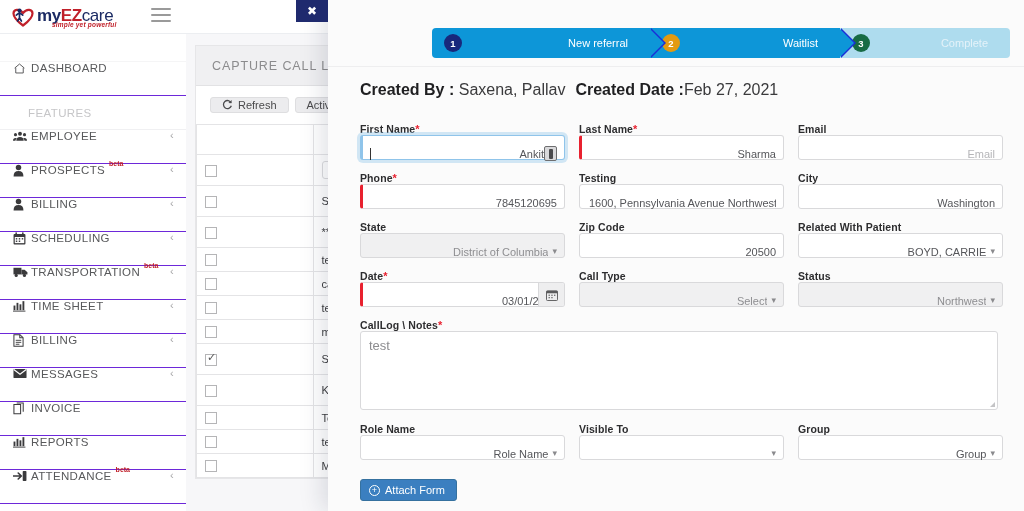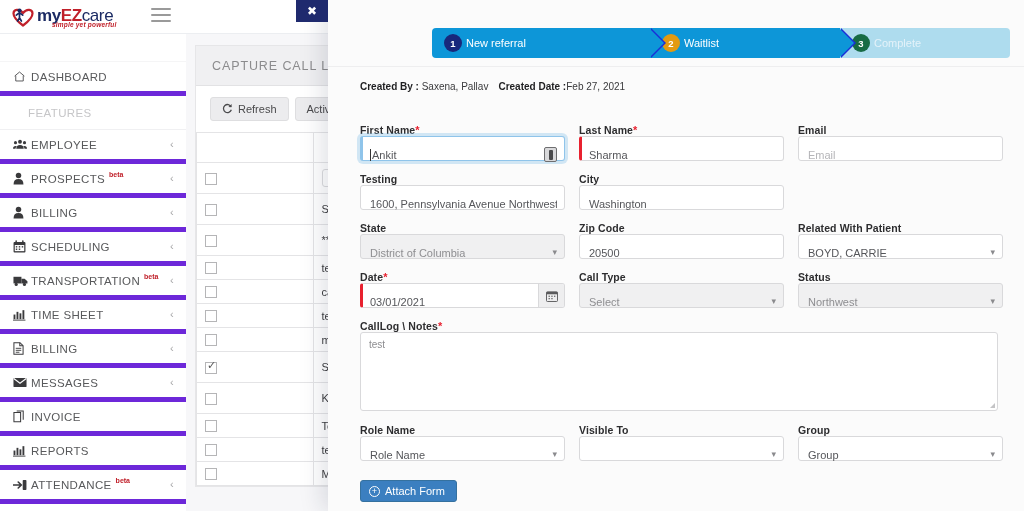--- a/index.html
+++ b/index.html
@@ -39,22 +39,22 @@
     cursor: pointer;
   }
   .hamburger span { display: block; height: 2px; background: #9a9a9a; border-radius: 1px; }
 
   
   .sidebar {
     position: absolute; left: 0; top: 34px; width: 186px; height: 477px;
     background: #ffffff; z-index: 2; overflow: hidden;
   }
   .side-item {
-    position: relative; height: 34px; display: flex; align-items: center;
-    padding: 0 12px 0 13px; border-bottom: 5px solid #6d28d9;
+    position: relative; height: 34px; display: flex; align-items: flex-start;
+    padding: 0 12px 0 13px; border-bottom: 1px solid #6d28d9;
     color: #58595b; font-size: 11.5px; letter-spacing: 0.35px; cursor: pointer;
     background: #ffffff;
   }
   .side-item .si-ico {
     width: 18px; flex: none; display: flex; align-items: center; justify-content: flex-start;
     color: #4a4a4c; font-size: 12px; line-height: 1;
   }
   .side-item .si-label { white-space: nowrap; }
   .side-item .si-beta {
     font-size: 7px; color: #c0202a; font-weight: bold; margin-left: 4px;
@@ -79,21 +79,21 @@
     position: absolute; left: 9px; top: 11px; width: 700px;
     background: #ffffff; border: 1px solid #e6e6e8;
   }
   .panel-head {
     height: 40px; background: #f0f0f2; border-bottom: 1px solid #e2e2e4;
     display: flex; align-items: center; padding-left: 16px;
     color: #8b8b8d; font-size: 12.5px; letter-spacing: 0.9px;
   }
   .panel-tools { padding: 11px 0 11px 14px; display: flex; gap: 6px; }
   .btn-tool {
-    height: 24px; padding: 0 11px; background: #ececee; border: 1px solid #dedee0;
+    height: 16px; padding: 0 11px; background: #ececee; border: 1px solid #dedee0;
     border-radius: 3px; font-size: 11px; color: #4a4a4c;
     display: flex; align-items: center; gap: 5px; cursor: pointer;
   }
   table.calllist { border-collapse: collapse; width: 700px; table-layout: fixed; }
   table.calllist th, table.calllist td {
     border: 1px solid #e4e4e6; font-size: 11px; color: #3d3d3f;
     padding: 0 8px; height: 24px; text-align: left; vertical-align: middle;
   }
   table.calllist th { font-weight: bold; text-align: center; height: 30px; }
   td.cb-cell, th.cb-cell { width: 34px; text-align: center; padding: 0; }
@@ -152,46 +152,46 @@
     z-index: 2;
   }
   .step-num {
     width: 18px; height: 18px; border-radius: 50%; flex: none;
     display: flex; align-items: center; justify-content: center;
     font-size: 9.5px; font-weight: bold; color: #ffffff; margin-right: 4px;
   }
   .step.s1 .step-num { background: #18287c; }
   .step.s2 .step-num { background: #e39a10; }
   .step.s3 .step-num { background: #176b44; }
-  .step-label { flex: 1; text-align: left; padding-right: 22px; white-space: nowrap; }
+  .step-label { flex: 1; text-align: right; padding-right: 22px; white-space: nowrap; }
   .step.s3 .step-label { color: #e4f2f9; }
 
   .modal-body {
     position: absolute; left: 0; top: 66px; width: 696px; height: 445px;
     background: #fbfbfb; border-top: 1px solid #eeeeef;
     padding: 14px 26px 0 32px;
   }
   .created-line {
-    font-size: 10px; color: #3a3a3c; margin: 0 0 32px 0;
+    font-size: 16px; color: #3a3a3c; margin: 0 0 24px 0;
   }
   .created-line b { font-weight: bold; color: #1f1f21; }
   .created-line .gap { display: inline-block; width: 10px; }
 
   .frow { display: flex; gap: 14px; margin-bottom: 12px; }
   .fcol { width: 205px; flex: none; position: relative; }
   .flabel {
     font-size: 10.5px; font-weight: bold; color: #2d2d2f;
     letter-spacing: 0.1px; display: block;
   }
   .req { color: #e8212f; font-size: 11px; }
   .fctl {
     position: relative; height: 25px; width: 100%;
     border: 1px solid #d9d9db; border-radius: 3px; background: #ffffff;
     display: flex; align-items: center; padding: 12px 7px 0 9px;
-    font-size: 11px; color: #55565a; font-family: inherit;
+    font-size: 11px; color: #55565a; font-family: inherit; text-align: right;
   }
   .fctl.req-bar { border-left: 3px solid #e8212f; padding-left: 7px; }
   .fctl.focused {
     border-color: #8fc4ea; box-shadow: 0 0 0 3px rgba(133,193,233,0.35);
   }
   .fctl.disabled { background: #f0f0f1; color: #9a9a9d; }
   .fctl .val { flex: 1; white-space: nowrap; overflow: hidden; }
   .fctl .ph { color: #b5b5b8; }
   .fctl .dis-val { color: #8e8e91; }
   .caret-bar {
@@ -210,21 +210,21 @@
   .cal-btn {
     position: absolute; right: 0; top: 0; width: 26px; height: 100%;
     background: #eeeeef; border-left: 1px solid #d9d9db;
     border-radius: 0 2px 2px 0;
     display: flex; align-items: center; justify-content: center;
     color: #5a5a5c; font-size: 12px; cursor: pointer;
   }
   .notes-wrap { margin-bottom: 13px; }
   .notes-box {
     width: 638px; height: 79px; border: 1px solid #d9d9db; border-radius: 3px;
-    background: #ffffff; padding: 6px 8px; font-size: 10px; color: #8c8c8f;
+    background: #ffffff; padding: 6px 8px; font-size: 13px; color: #8c8c8f;
     position: relative; font-family: inherit;
   }
   .notes-box::after {
     content: ""; position: absolute; right: 2px; bottom: 2px;
     width: 0; height: 0; border-left: 5px solid transparent;
     border-bottom: 5px solid #c4c4c6;
   }
   .attach-btn {
     margin-top: 7px; height: 22px; padding: 0 11px 0 8px;
     background: #3b7fc0; border: 1px solid #35719f; border-radius: 3px;
@@ -558,20 +558,26 @@
         <div class="fcol">
           <span class="flabel">Email</span>
           <div class="fctl">
             <span class="val ph">Email</span>
           </div>
         </div>
       </div>
 
       
       <div class="frow">
+        <div class="fcol">
+          <span class="flabel"><span>Phone</span><span class="req">*</span></span>
+          <div class="fctl req-bar">
+            <span class="val">7845120695</span>
+          </div>
+        </div>
         <div class="fcol">
           <span class="flabel">Testing</span>
           <div class="fctl">
             <span class="val">1600, Pennsylvania Avenue Northwest</span>
           </div>
         </div>
         <div class="fcol">
           <span class="flabel">City</span>
           <div class="fctl">
             <span class="val">Washington</span>

